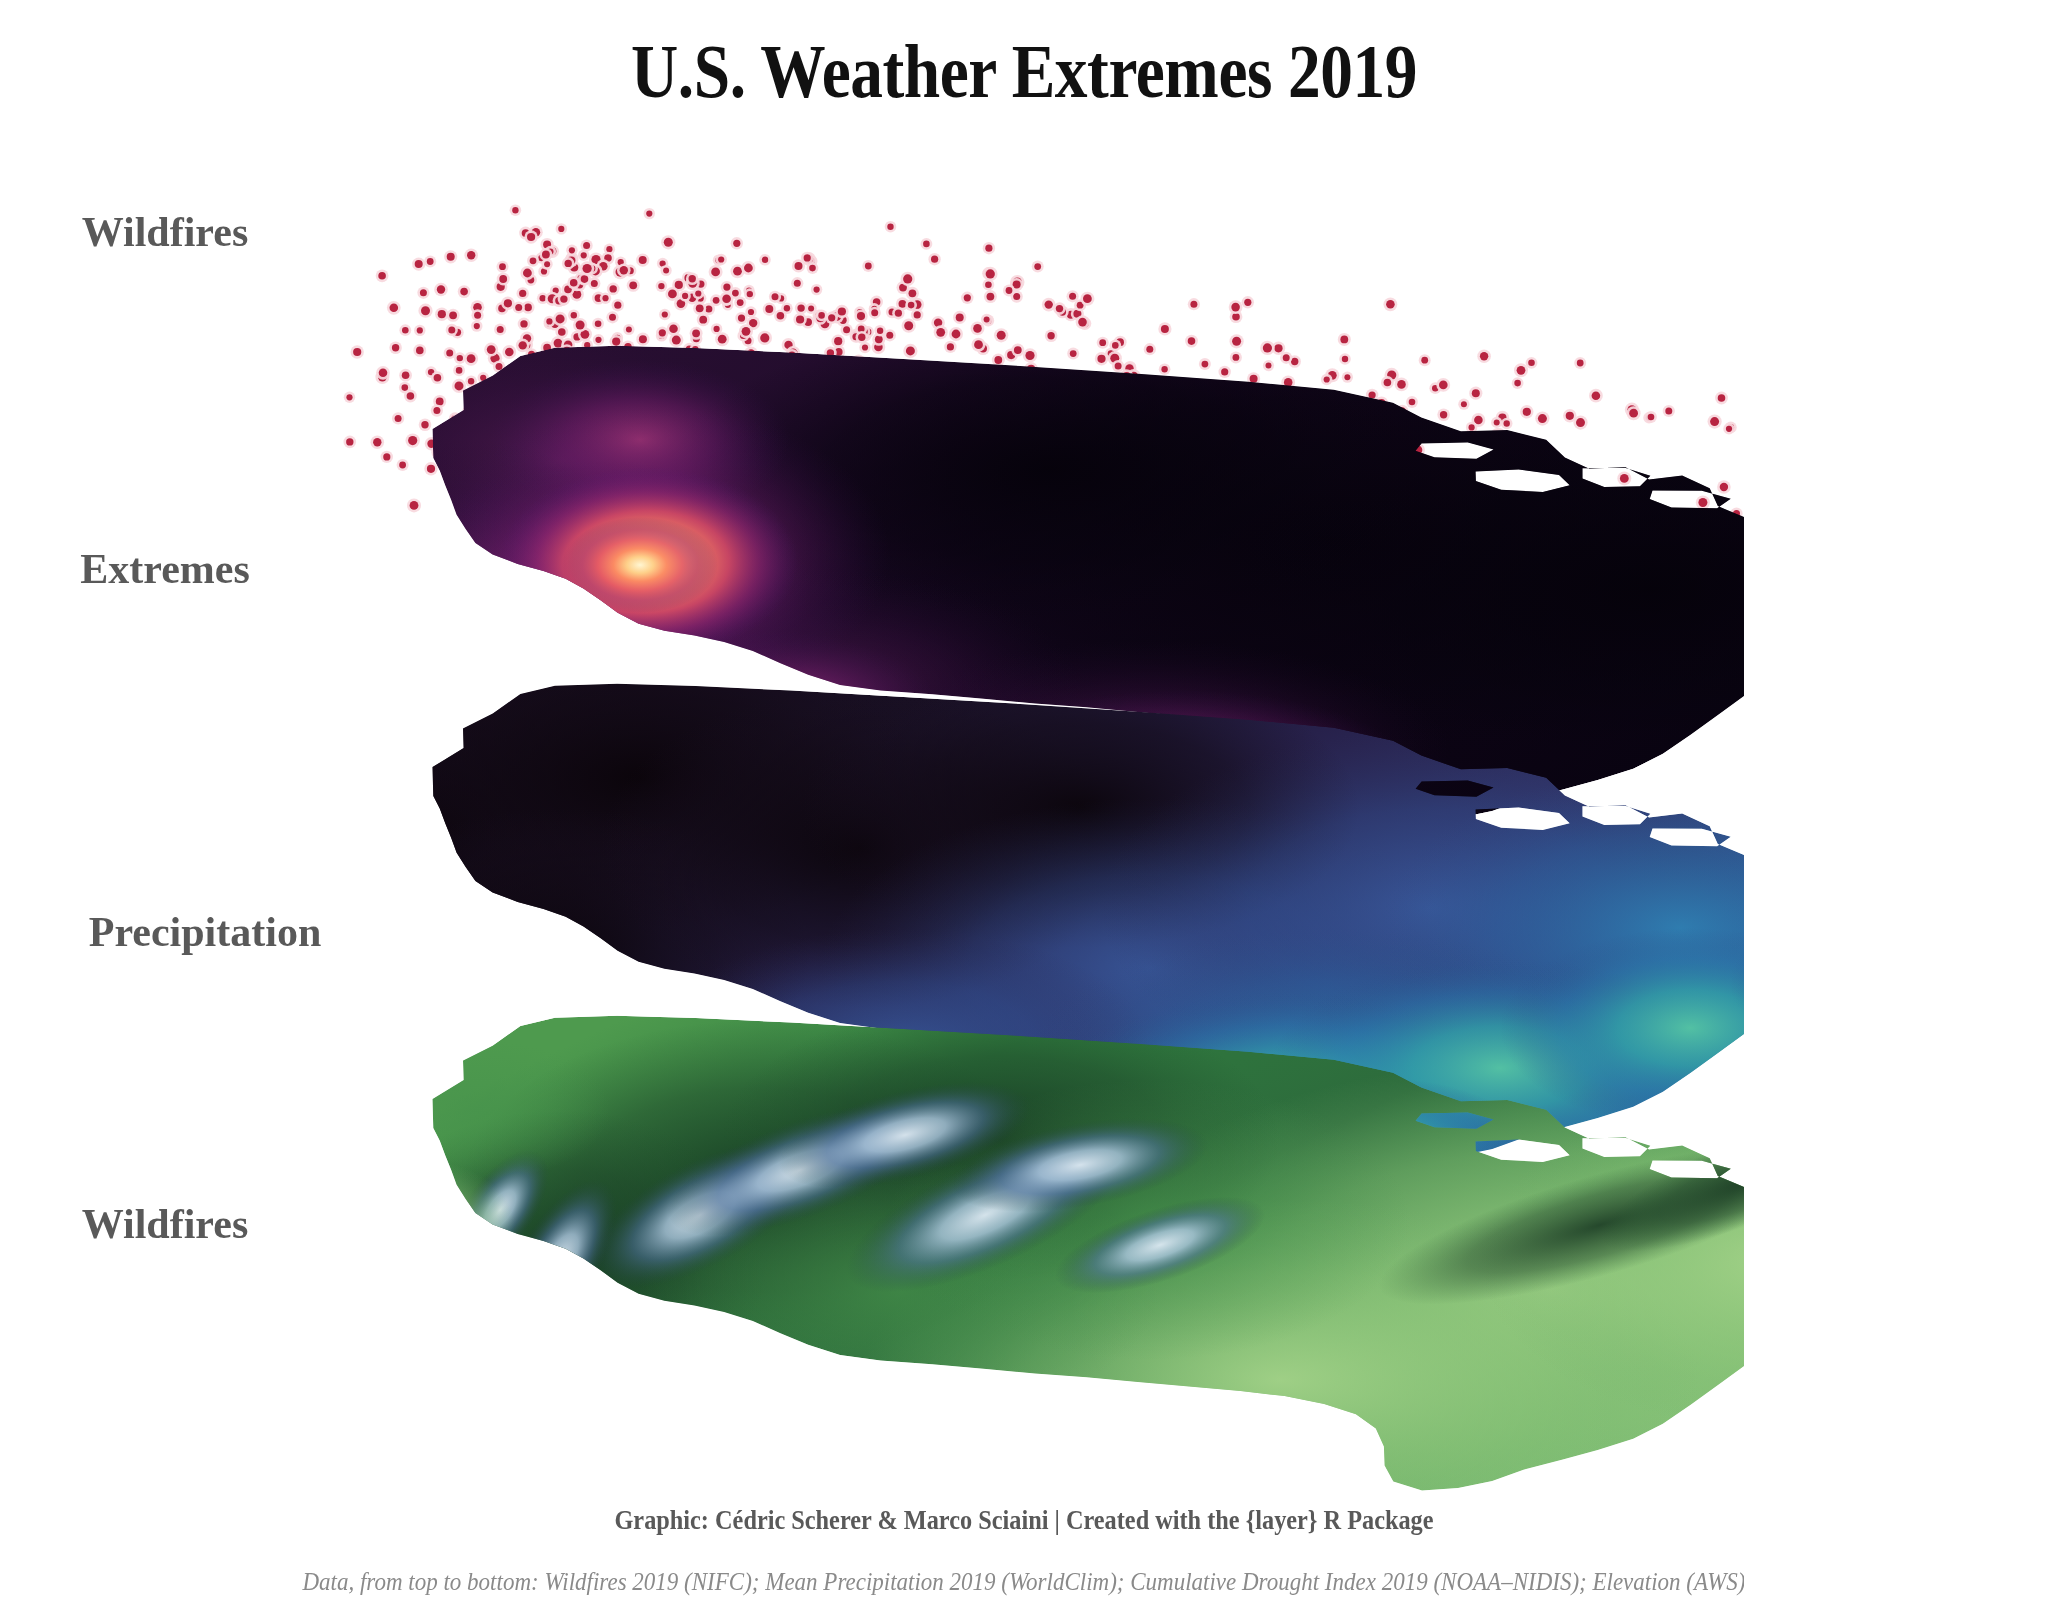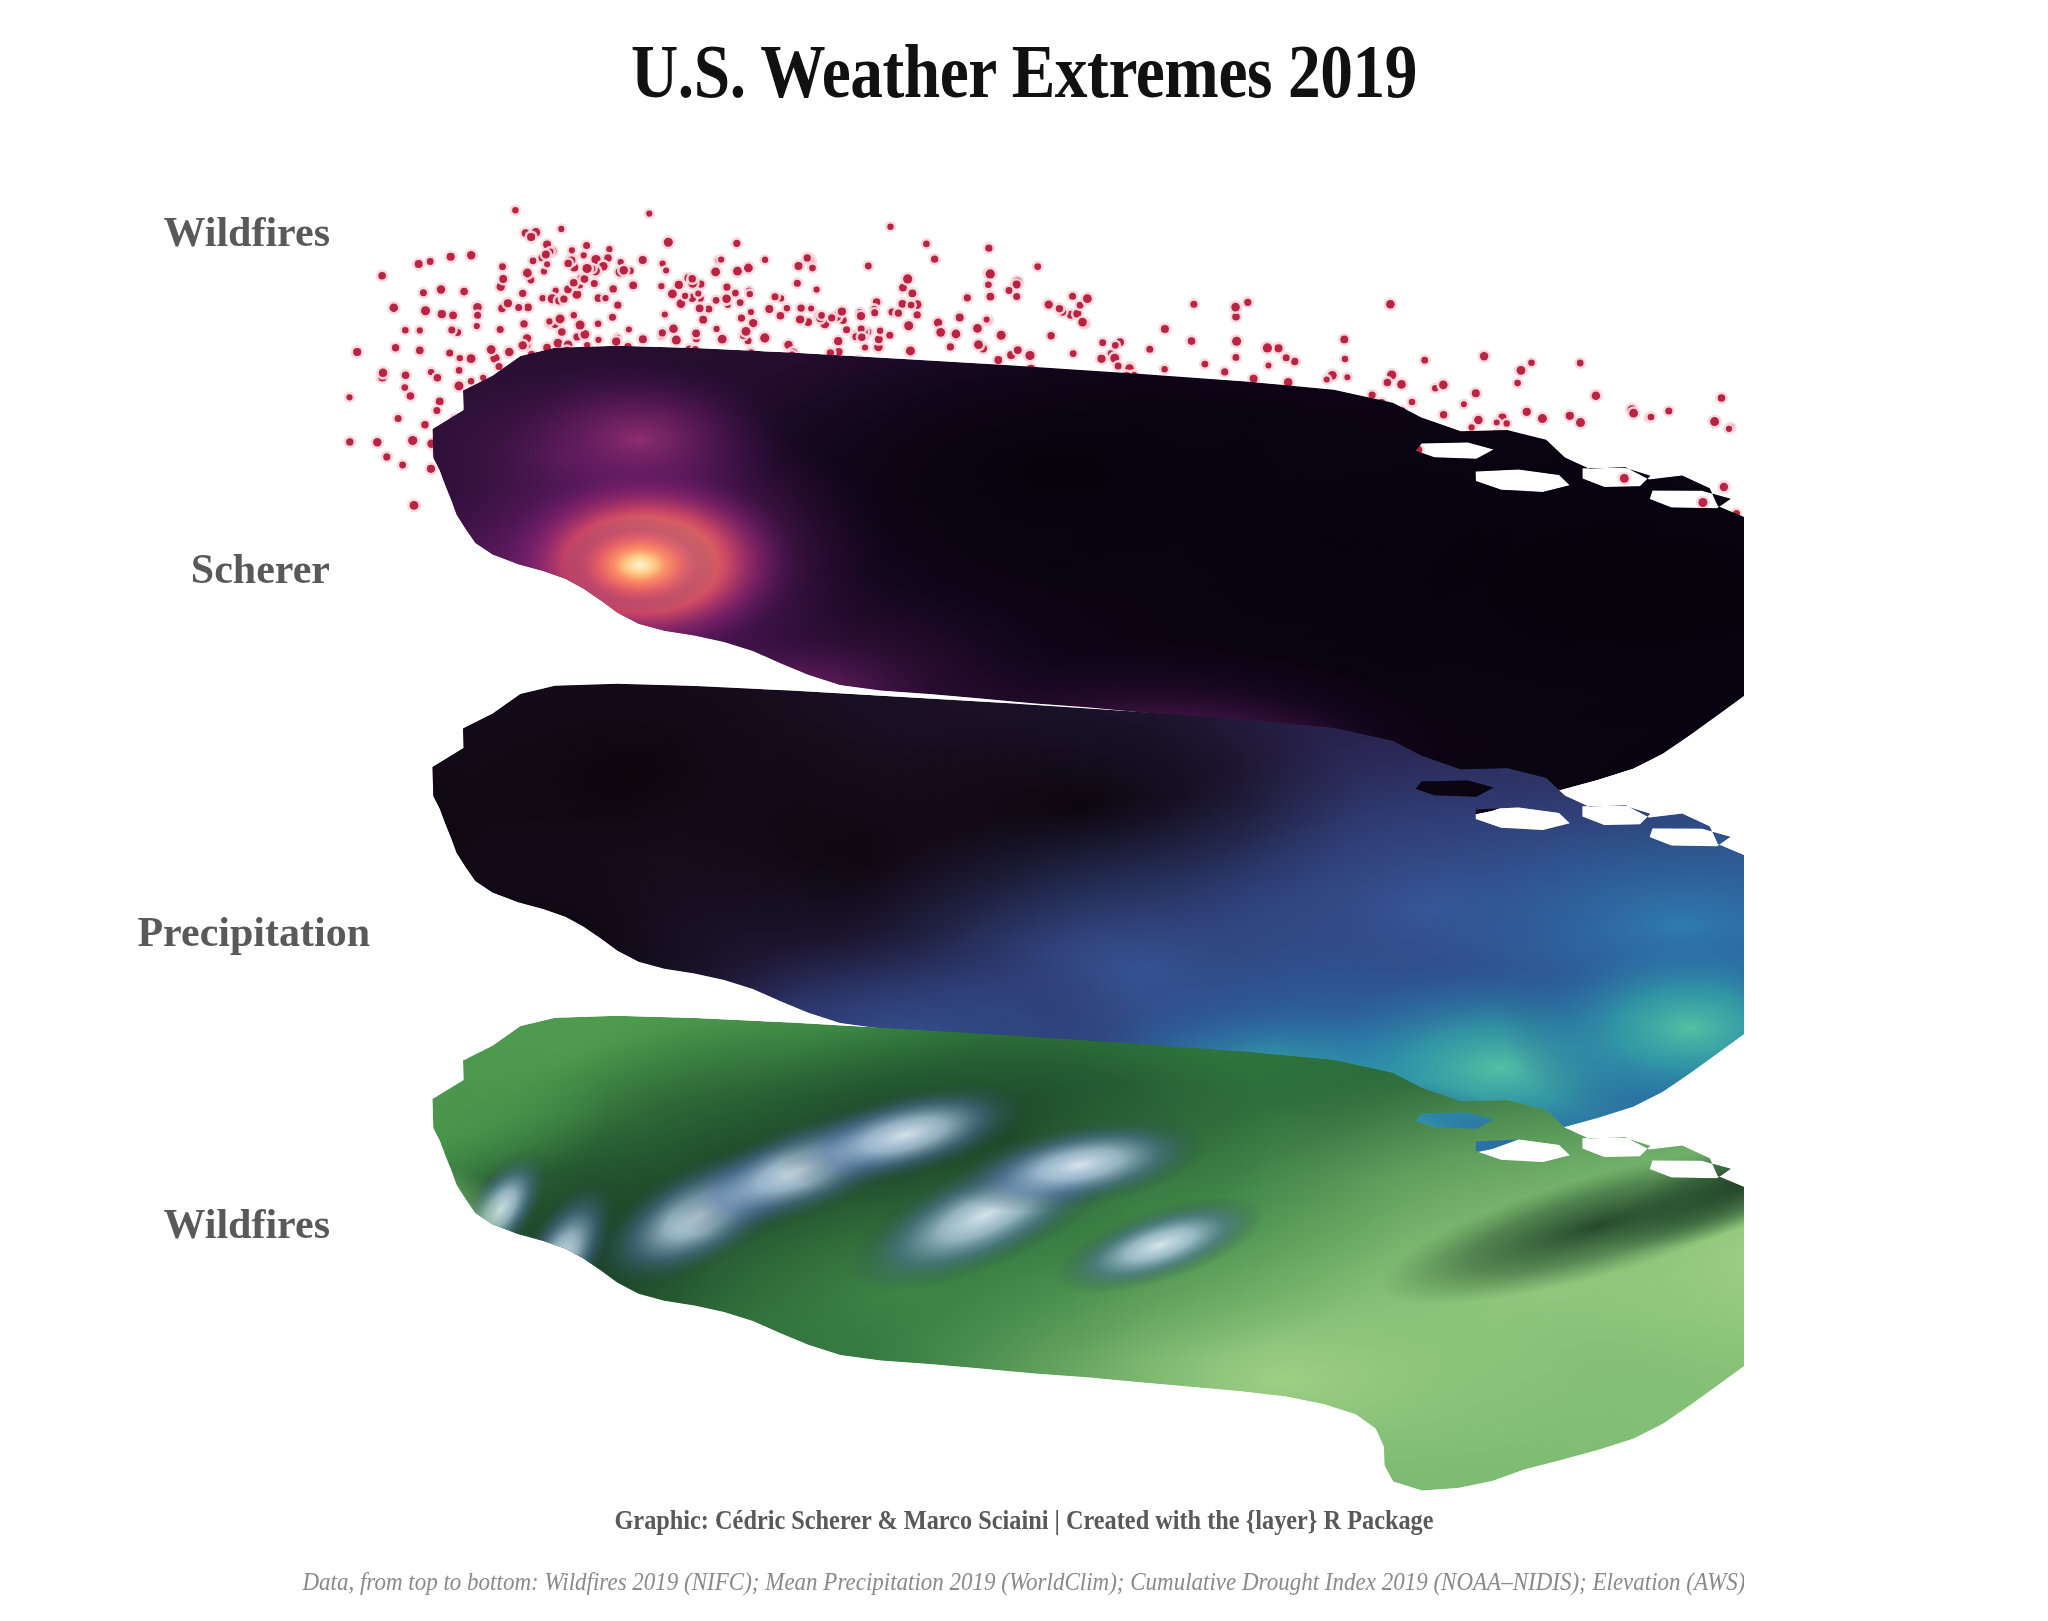--- a/index.html
+++ b/index.html
@@ -31,21 +31,21 @@
     transform: scaleX(0.86);
     transform-origin: center top;
     white-space: nowrap;
   }
 
   
   .layer-label {
     position: absolute;
     left: 0;
     width: 330px;
-    text-align: right;
+    text-align: center;
     font-family: "Liberation Serif", "DejaVu Serif", serif;
     font-weight: bold;
     font-size: 42px;
     color: #595959;
     white-space: nowrap;
   }
   #label-wildfires     { top: 208px; }
   #label-droughts      { top: 545px; }
   #label-precipitation { top: 908px; margin-left: 40px; }
   #label-elevation     { top: 1200px; }
@@ -103,21 +103,21 @@
   }
 </style>
 </head>
 <body>
 
 <div id="page">
 
   <div id="title">U.S. Weather Extremes 2019</div>
 
   <div id="label-wildfires" class="layer-label">Wildfires</div>
-  <div id="label-droughts" class="layer-label">Scherer</div>
+  <div id="label-droughts" class="layer-label">Extremes</div>
   <div id="label-precipitation" class="layer-label">Precipitation</div>
   <div id="label-elevation" class="layer-label">Wildfires</div>
 
   <div id="maps">
 
     <div id="layer-wildfires" class="map-layer">
       <svg class="map-svg" viewBox="0 0 2048 560">
         <g id="fire-points">
             <circle cx="431.1" cy="222.1" r="5.8" fill="#f7d8dd" fill-opacity="0.92"></circle>
             <circle cx="431.1" cy="222.1" r="3.2" fill="#b01030" fill-opacity="0.9"></circle>

